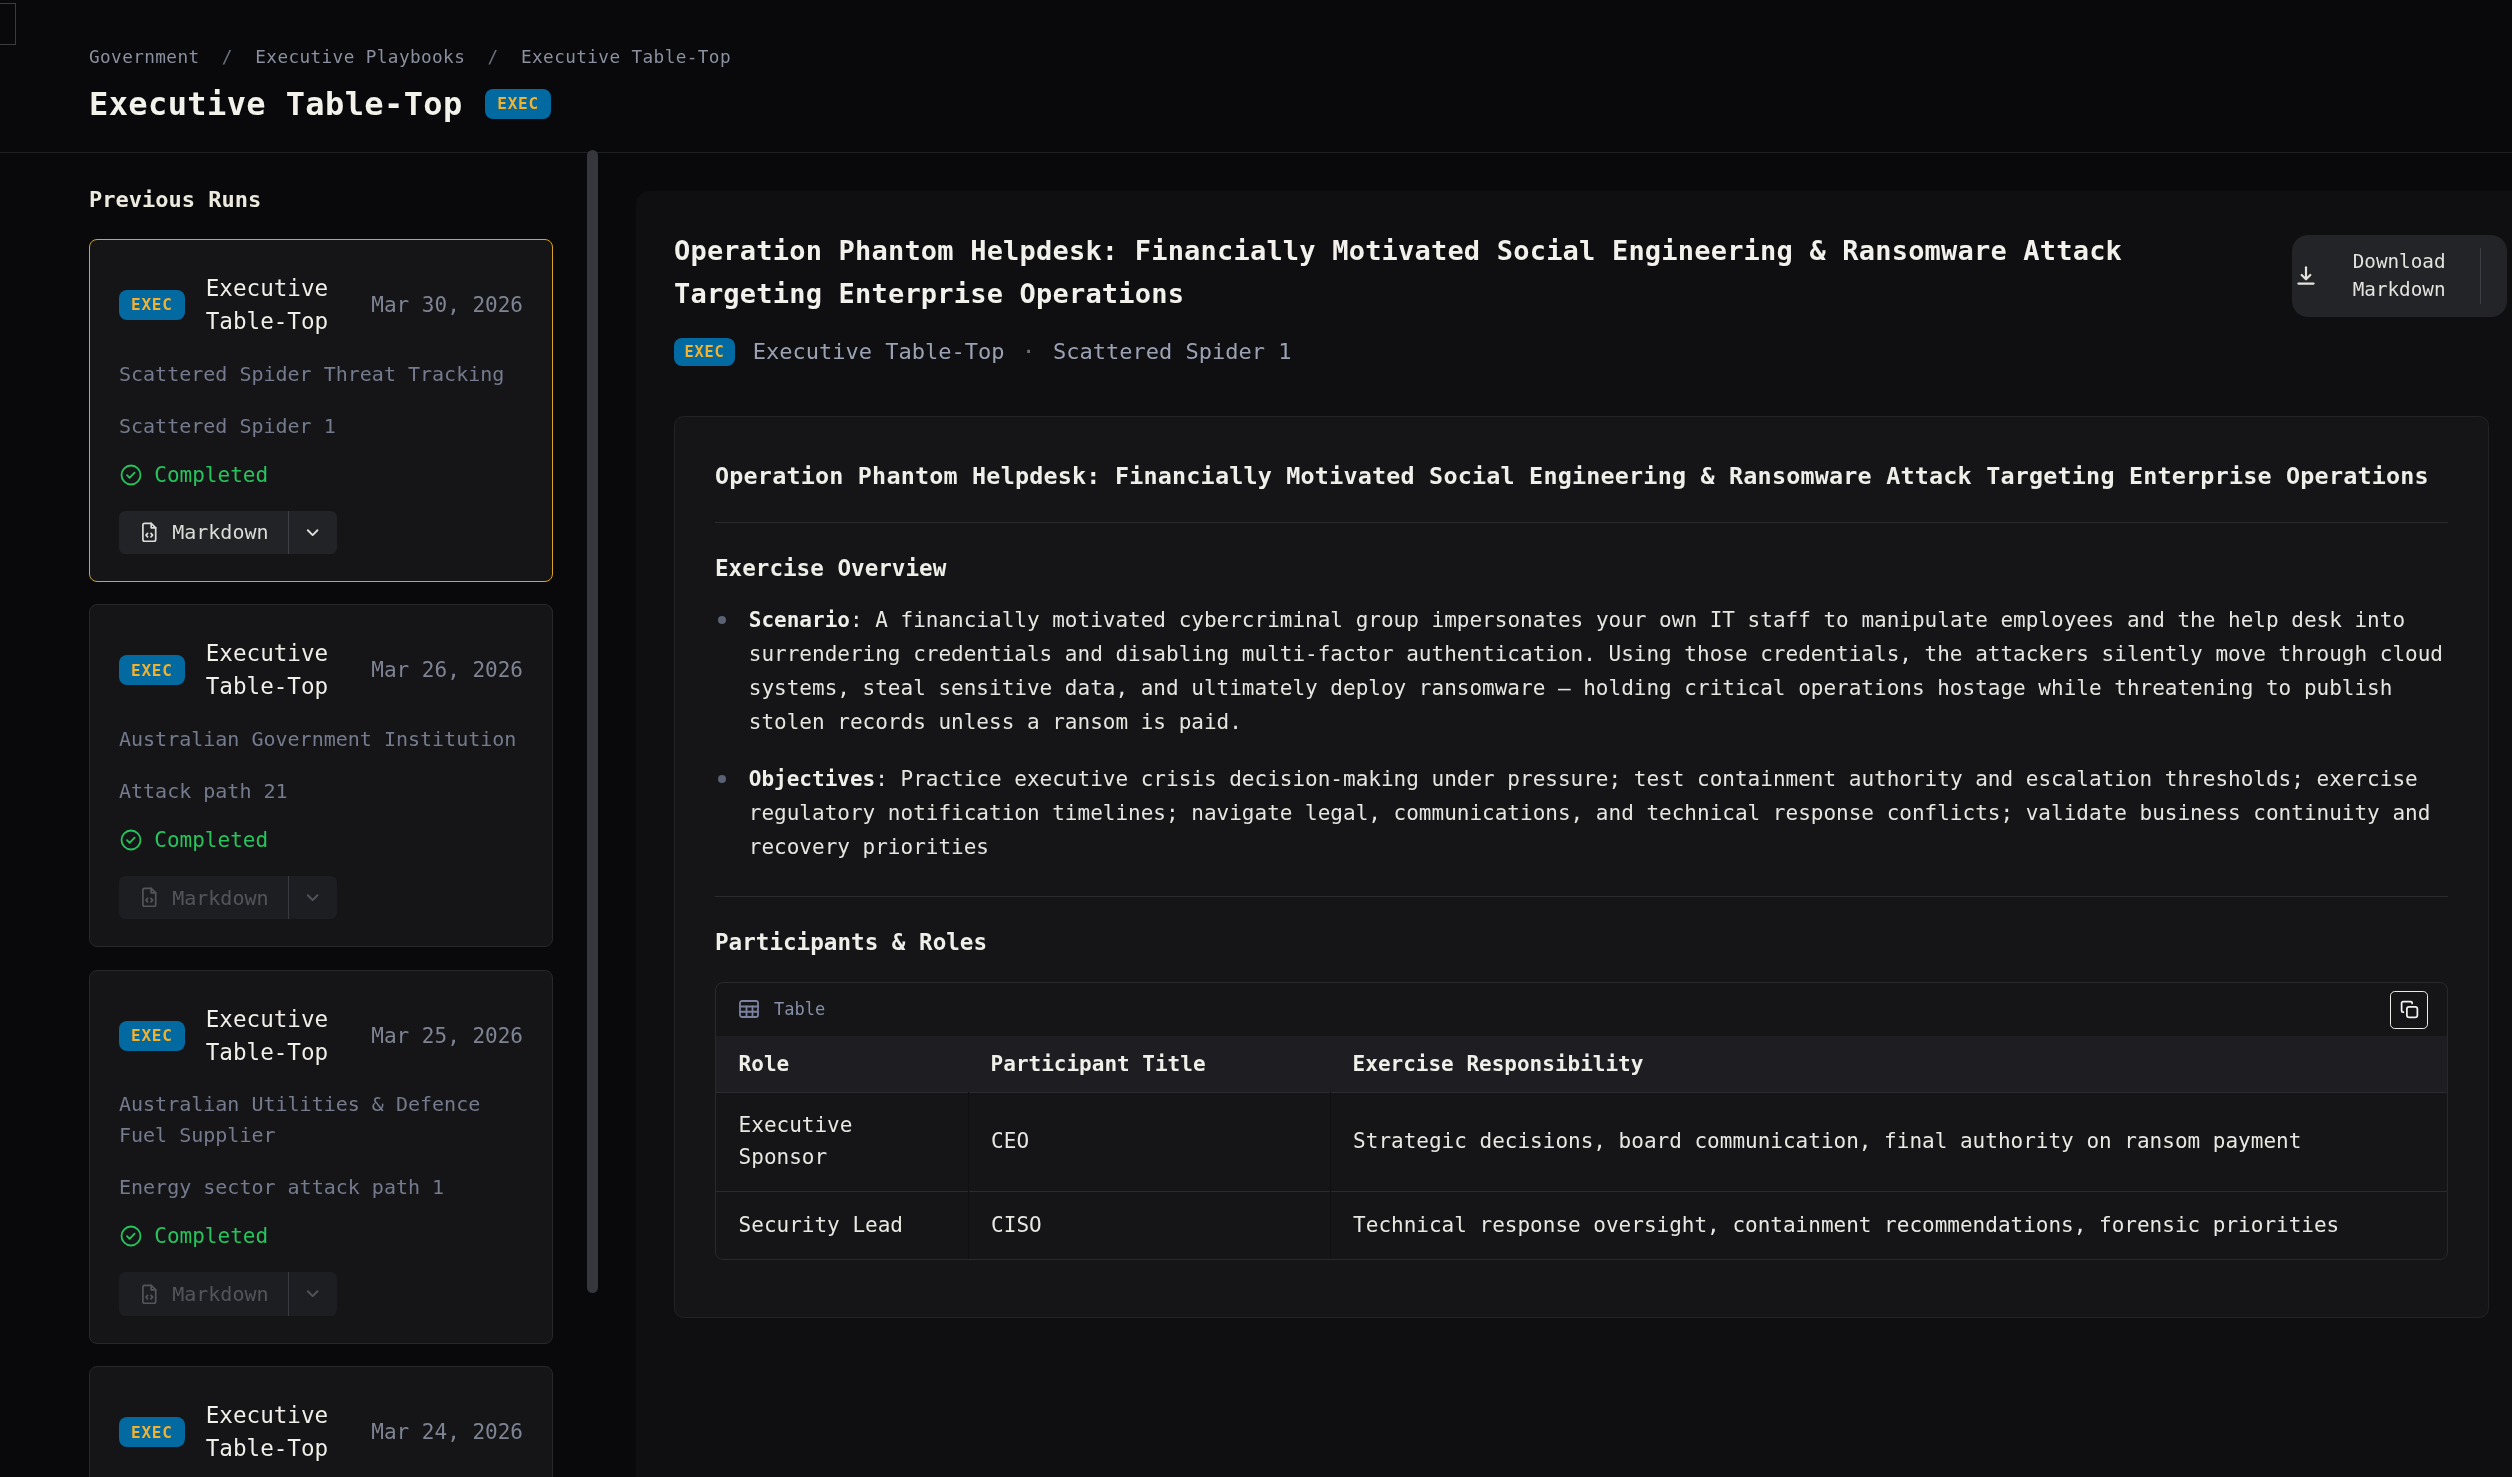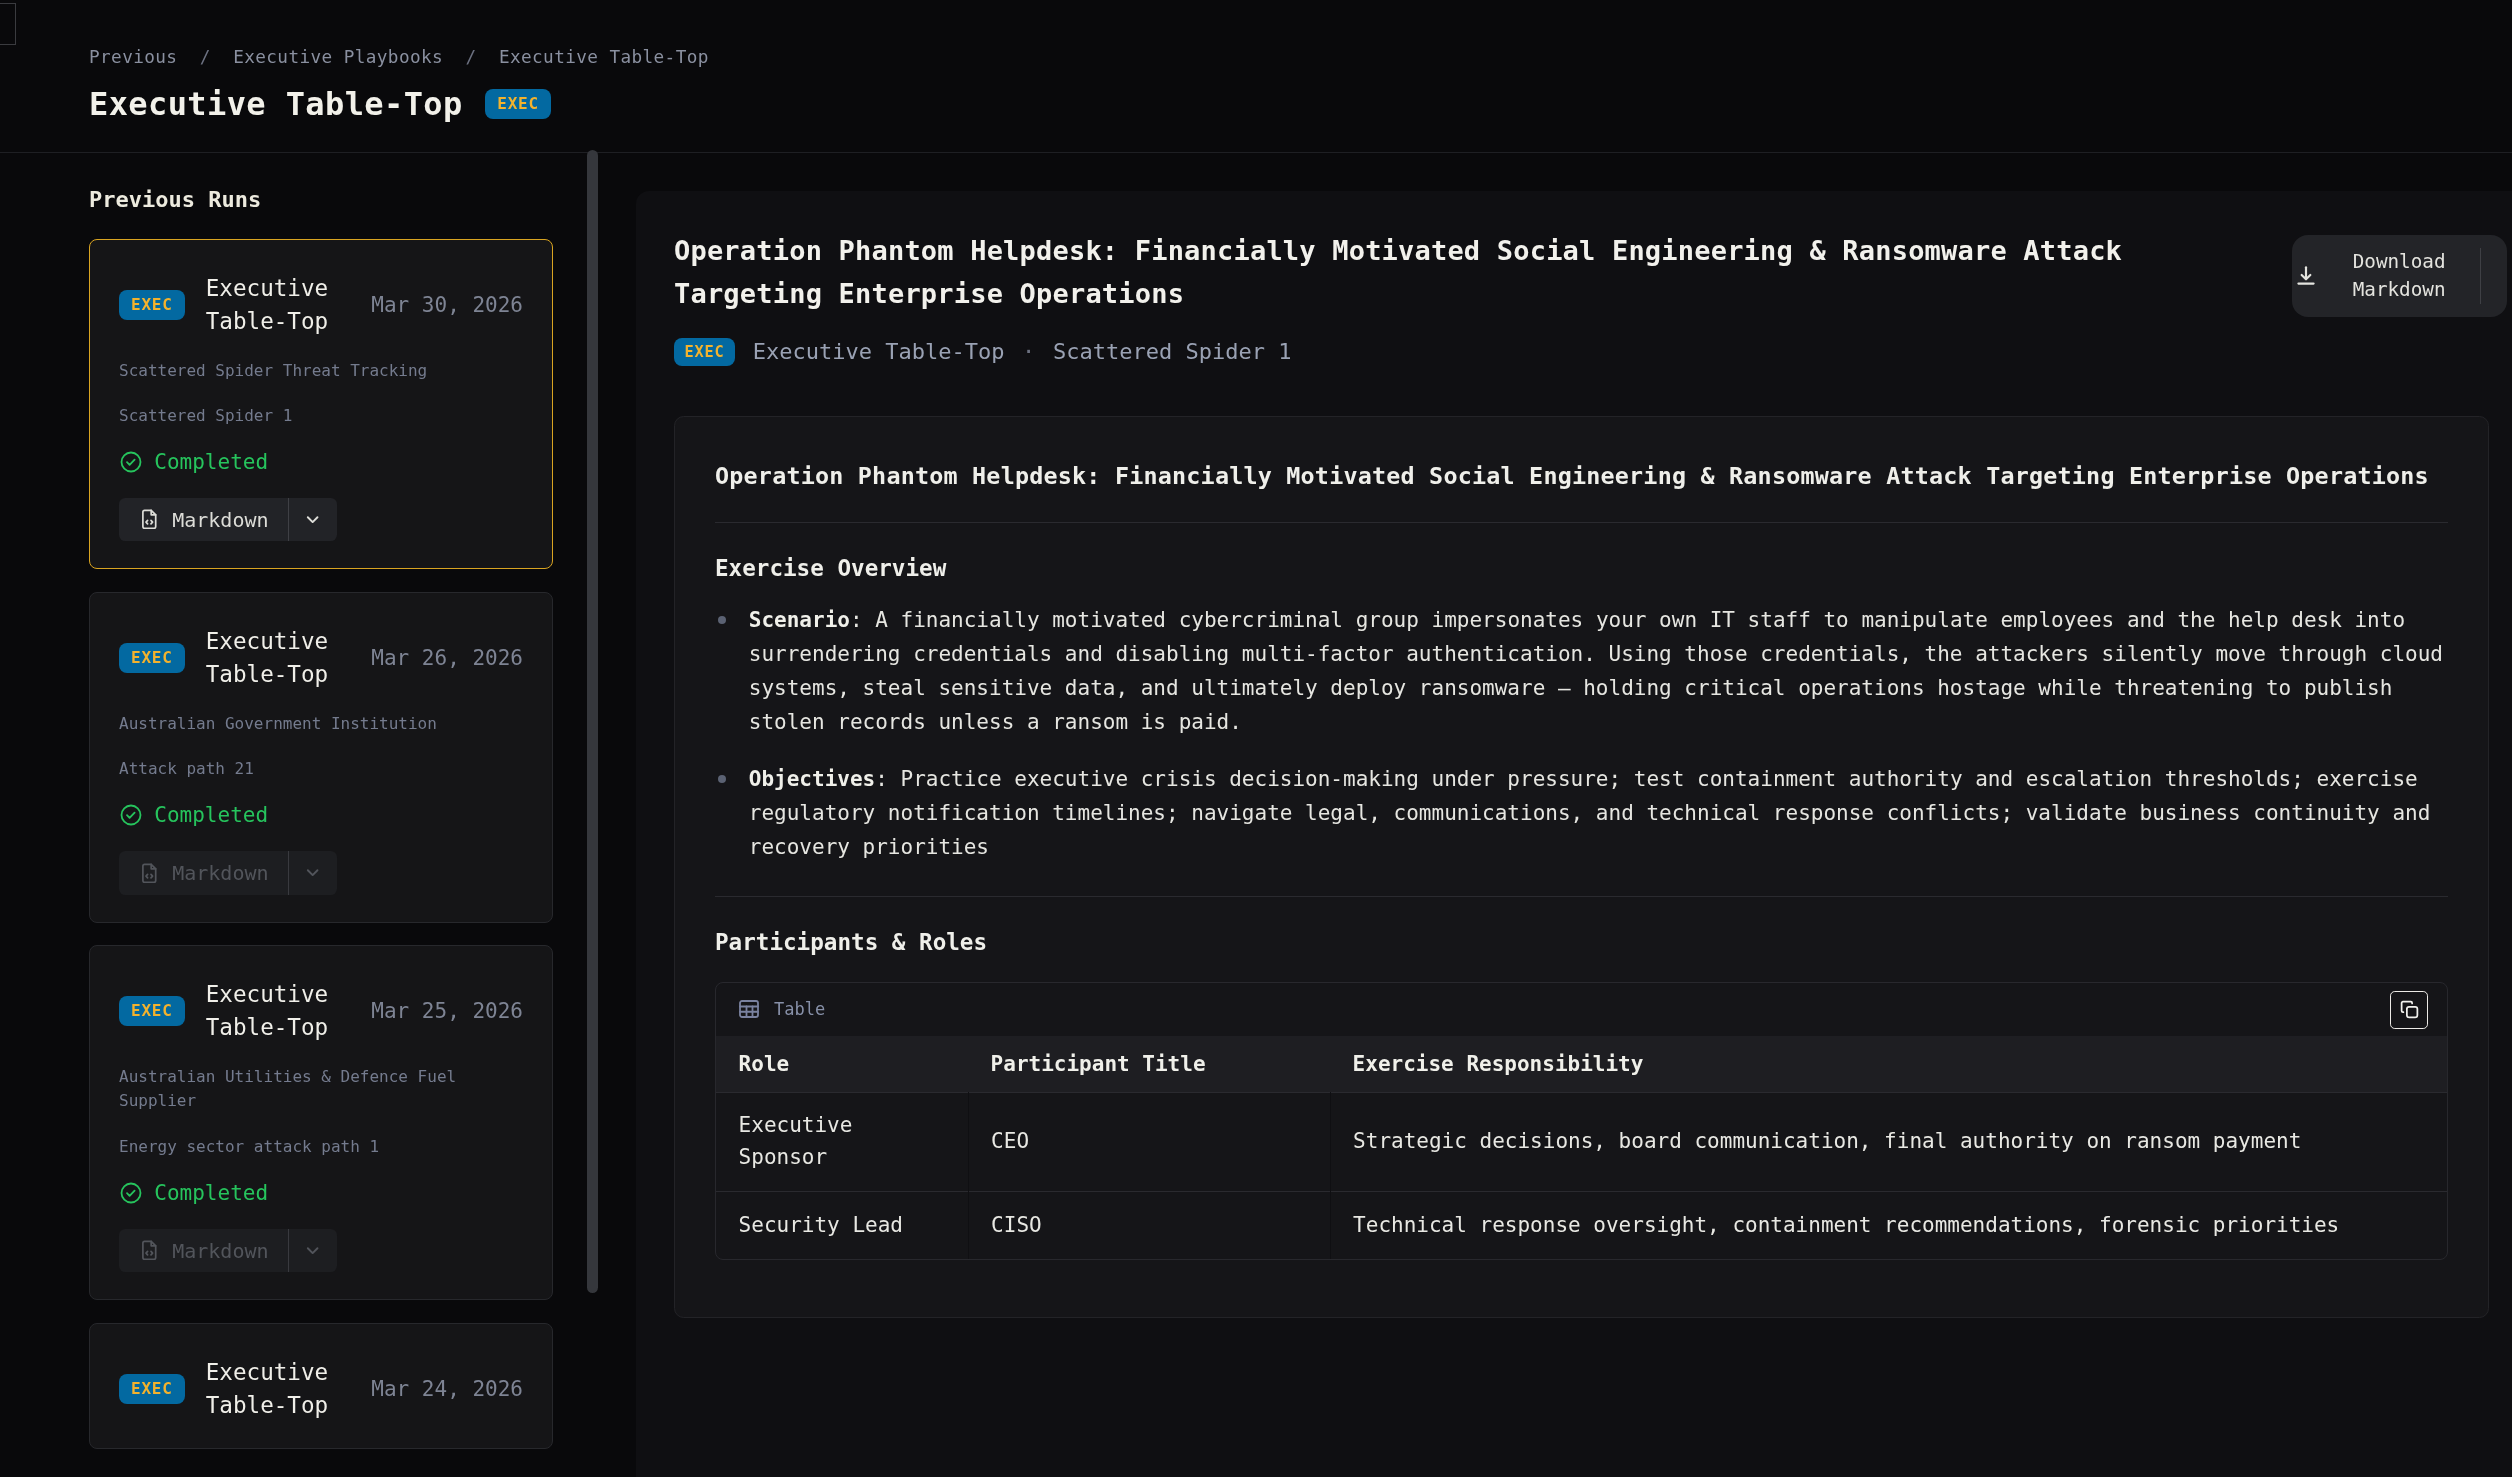--- a/index.html
+++ b/index.html
@@ -35,21 +35,21 @@
   .sidebar { position:absolute; left:89px; top:187px; width:464px; }
   .sidebar-heading { font-size:22px; font-weight:bold; color:#eceade; margin-bottom:27px; }
   .run-card {
     background:#151517; border:1.6px solid #27282c; border-radius:8px;
     padding:32px 29px 27px 29px; margin-bottom:22.6px; cursor:pointer;
   }
   .run-card.selected { border-color:#d9a421; }
   .run-card-top { display:flex; align-items:center; gap:21px; }
   .run-title { font-size:22.6px; color:#f0efe9; width:203px; line-height:1.45; }
   .run-date { font-size:21px; color:#7e8494; margin-left:auto; white-space:nowrap; }
-  .run-client, .run-scenario { font-size:16px; color:#747b8e; margin-top:21px; line-height:1.55; }
+  .run-client, .run-scenario { font-size:20px; color:#747b8e; margin-top:21px; line-height:1.55; }
   .run-status { display:flex; align-items:center; gap:11.3px; margin-top:21px;
     font-size:21px; color:#26c45d; }
   .check-icon { width:24px; height:24px; flex:0 0 auto; }
   .md-btn { display:inline-flex; margin-top:24px; border-radius:6.4px; overflow:hidden;
     background:#222327; }
   .md-btn .md-main { display:flex; align-items:center; gap:11.3px; padding:9.7px 19.3px;
     font-size:20px; color:#ddddd8; cursor:pointer; }
   .md-btn .md-chev { display:flex; align-items:center; padding:0 14.5px;
     border-left:0.8px solid #3f4045; cursor:pointer; color:#ddddd8; }
   .md-btn.disabled { background:#1d1e21; }
@@ -120,21 +120,21 @@
     vertical-align:middle; }
   td + td { border-left:1.6px solid #0f0f12; }
 </style>
 </head>
 <body>
 
 <div class="corner-box"></div>
 
 <header class="page-header">
   <nav class="breadcrumb">
-    <span class="crumb">Previous</span>
+    <span class="crumb">Government</span>
     <span class="sep">/</span>
     <span class="crumb">Executive Playbooks</span>
     <span class="sep">/</span>
     <span class="crumb">Executive Table-Top</span>
   </nav>
   <div class="page-title-row">
     <h1 class="page-title">Executive Table-Top</h1>
     <span class="exec-badge">EXEC</span>
   </div>
 </header>

